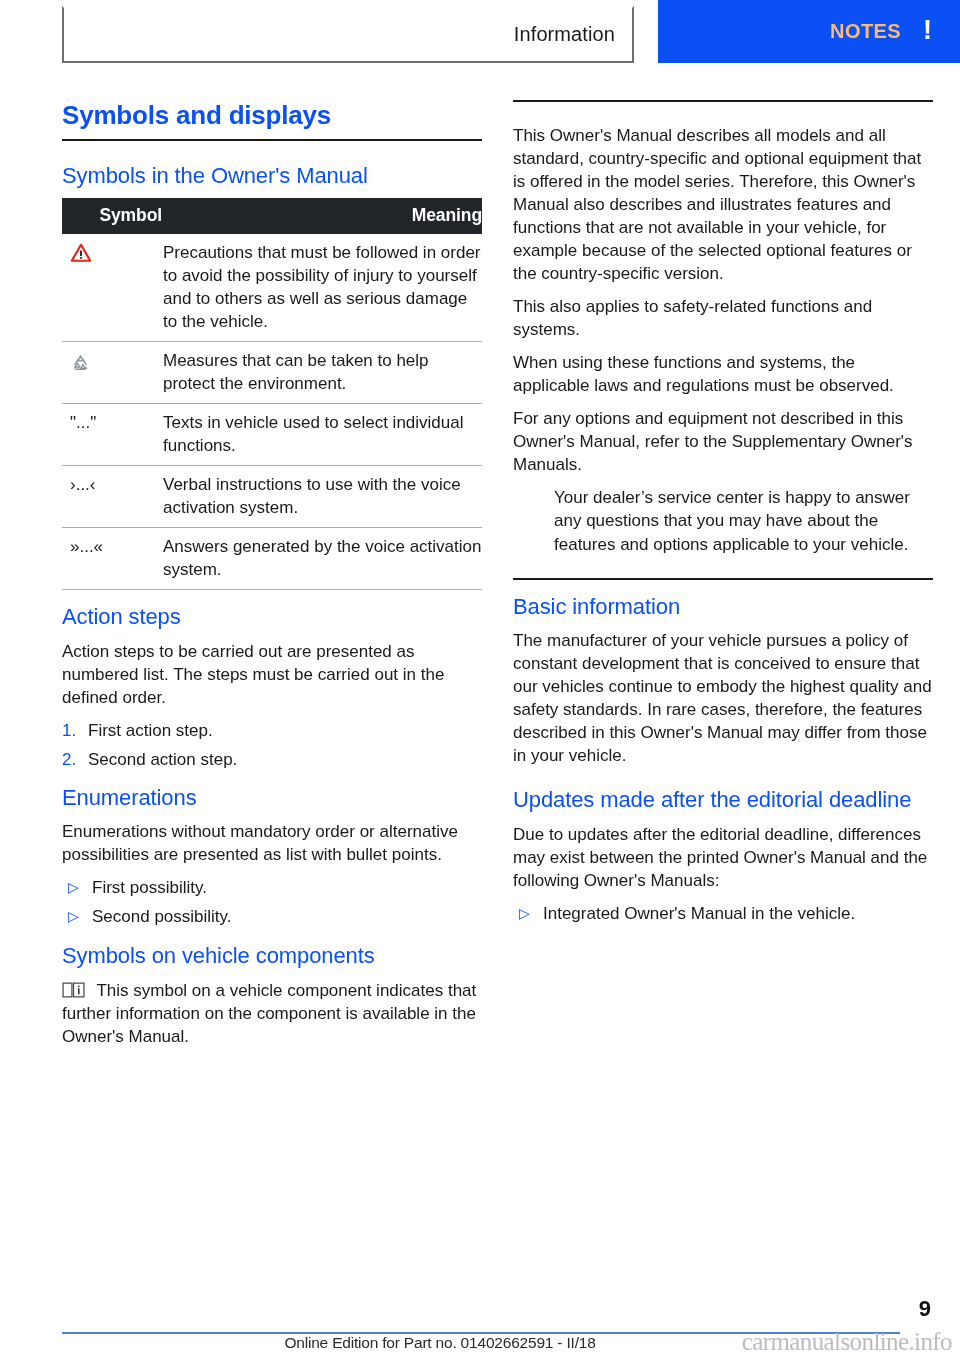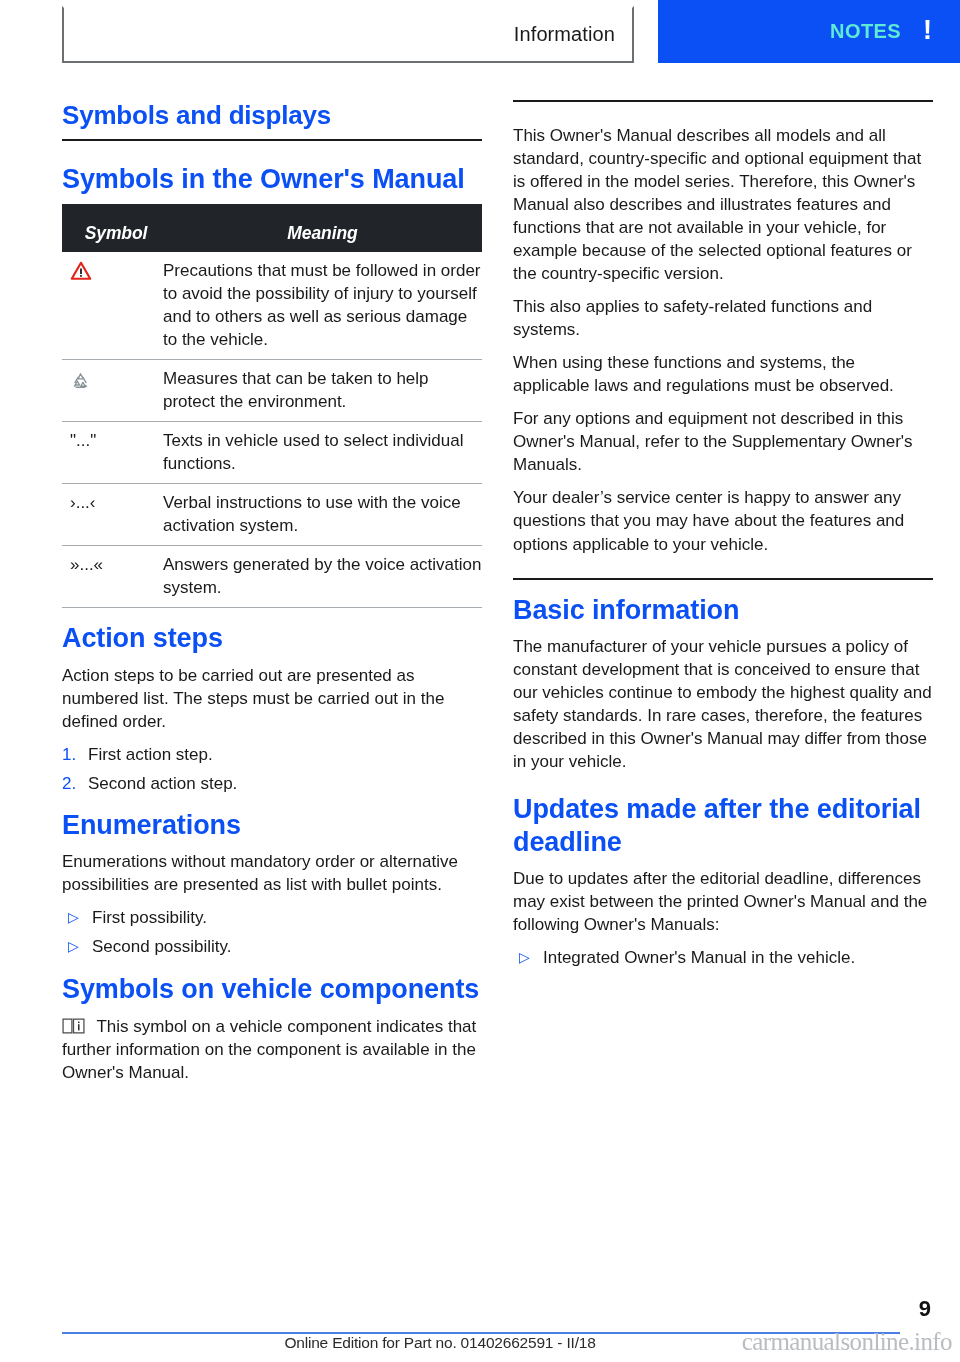--- a/index.html
+++ b/index.html
@@ -51,21 +51,21 @@
     width: 302px;
     height: 63px;
     background: #0a50f5;
     display: flex;
     align-items: center;
     justify-content: flex-end;
   }
   .tab-notes .label {
     font-size: 20px;
     font-weight: bold;
-    color: #5eead4;
+    color: #fdba74;
     letter-spacing: 0.4px;
   }
   .tab-notes .excl {
     font-size: 27px;
     font-weight: bold;
     color: #ffffff;
     margin-left: 22px;
     margin-right: 28px;
     line-height: 1;
     position: relative;
@@ -90,22 +90,22 @@
     line-height: 1.18;
     letter-spacing: -0.2px;
   }
   .rule-main {
     border: none;
     border-top: 2px solid #1a1a1a;
     margin: 0 0 22px 0;
     height: 0;
   }
   h2.h-sec {
-    font-size: 27px;
-    font-weight: bold;
+    font-size: 22px;
+    font-weight: normal;
     color: #0a50f5;
     margin: 0 0 9px 0;
     line-height: 1.2;
     letter-spacing: -0.1px;
   }
 
   
   p.body {
     font-size: 17px;
     line-height: 1.355;
@@ -118,24 +118,23 @@
   table.sym-table {
     width: 100%;
     border-collapse: collapse;
     margin: 0 0 14px 0;
   }
   table.sym-table thead th {
     background: #212529;
     color: #ffffff;
     font-size: 17.5px;
     font-weight: bold;
-    text-align: center;
-    padding: 19px 0 8px 0;
+    text-align: right;
+    padding: 7px 0 8px 0;
     letter-spacing: -0.1px;
-    font-style: italic;
   }
   table.sym-table thead th.c1 { padding-left: 8px; width: 92px; }
   table.sym-table thead th.c2 { padding-left: 1px; }
   table.sym-table tbody td {
     border-bottom: 1.5px solid #a7acb0;
     font-size: 17px;
     line-height: 1.355;
     padding: 7px 0 8px 0;
     vertical-align: top;
     color: #1a1a1a;
@@ -345,21 +344,21 @@
 </div>
 
 <div class="col col-right">
 
   <hr class="rule-main">
 
   <p class="body">This Owner's Manual describes all models and all standard, country-specific and optional equipment that is offered in the model series. Therefore, this Owner's Manual also describes and illustrates features and functions that are not available in your vehicle, for example because of the selected optional features or the country-specific version.</p>
   <p class="body">This also applies to safety-related functions and systems.</p>
   <p class="body">When using these functions and systems, the applicable laws and regulations must be observed.</p>
   <p class="body">For any options and equipment not described in this Owner's Manual, refer to the Supplementary Owner's Manuals.</p>
-  <p class="body" style="margin-bottom:22px;">Your dealer’s service center is happy to answer any questions that you may have about the features and options applicable to your vehicle.</p>
+  <p class="body" style="margin-bottom:22px;margin-left:41px;">Your dealer’s service center is happy to answer any questions that you may have about the features and options applicable to your vehicle.</p>
 
   <hr class="rule-main" style="margin-bottom:14px;">
 
   <h2 class="h-sec">Basic information</h2>
   <p class="body" style="margin-bottom:20px;">The manufacturer of your vehicle pursues a policy of constant development that is conceived to ensure that our vehicles continue to embody the highest quality and safety standards. In rare cases, therefore, the features described in this Owner's Manual may differ from those in your vehicle.</p>
 
   <h2 class="h-sec">Updates made after the editorial deadline</h2>
   <p class="body">Due to updates after the editorial deadline, differences may exist between the printed Owner's Manual and the following Owner's Manuals:</p>
   <ul class="bullets">
     <li>

